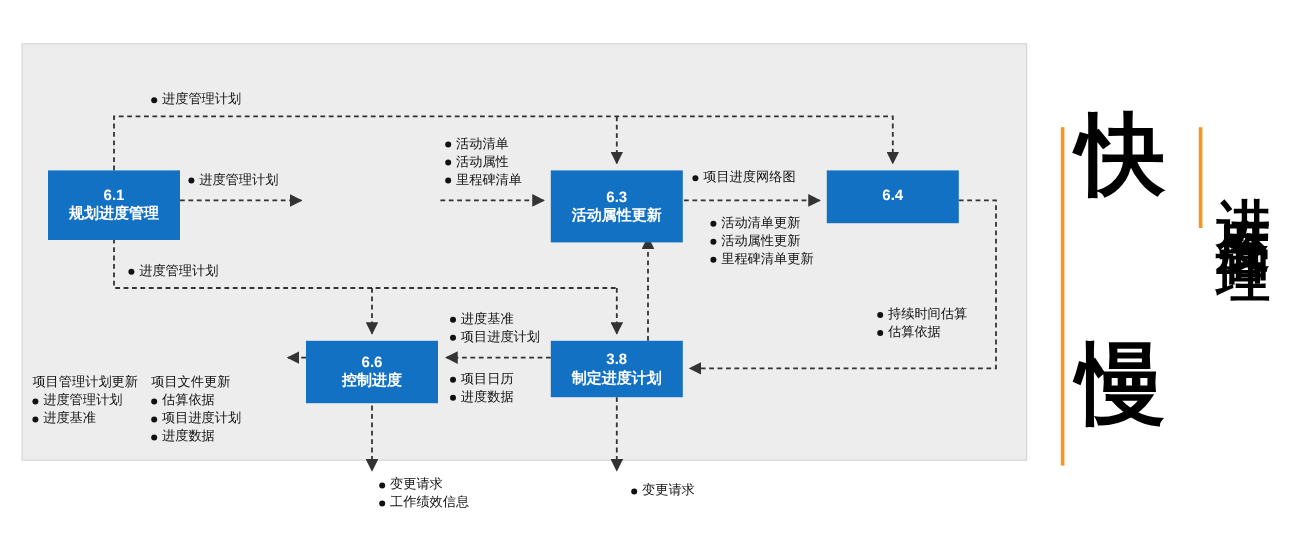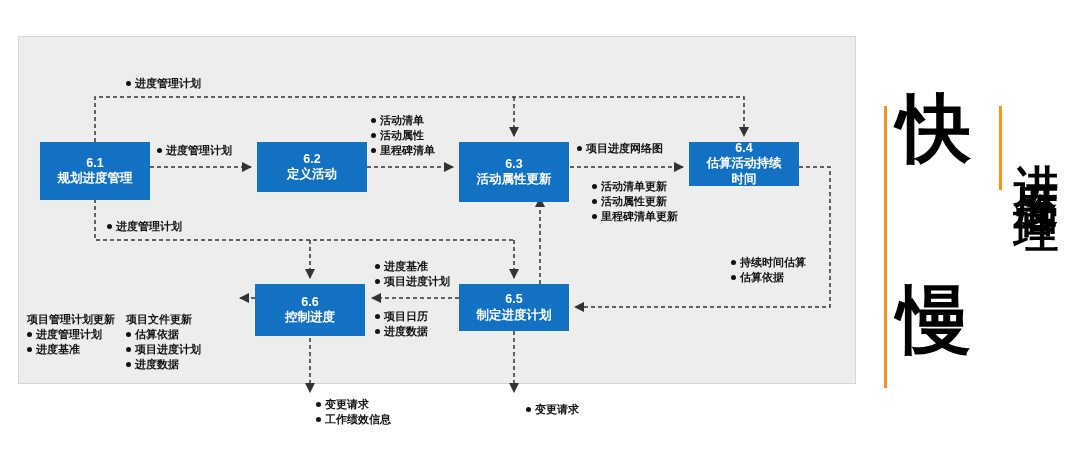--- a/index.html
+++ b/index.html
@@ -8,21 +8,21 @@
   .canvas { position:relative; width:1080px; height:460px; background:#fff; overflow:hidden; }
   .panel { position:absolute; left:18px; top:36px; width:838px; height:348px;
            background:var(--panel,#ededed); border:1px solid #d6d6d6; }
   .edges { position:absolute; left:0; top:0; width:1080px; height:460px; pointer-events:none; }
   .edge  { fill:none; stroke:var(--arrow,#333); stroke-width:1.5; stroke-dasharray:4 3; }
   #arrowhead path { fill:var(--arrow,#333); }
   .node { position:absolute; width:110px; background:var(--blue,#1371c3); color:#fff;
           display:flex; flex-direction:column; align-items:center; justify-content:center;
           text-align:center; font-weight:bold; font-size:12.5px; line-height:1.22; }
   .node .name.narrow { max-width:82px; }
-  .lbl { position:absolute; font-size:11px; font-weight:700; line-height:15px; white-space:nowrap; }
+  .lbl { position:absolute; font-size:11px; font-weight:400; line-height:15px; white-space:nowrap; }
   .li  { display:flex; align-items:center; }
   .dot { width:5px; height:5px; border-radius:50%; background:#111; margin-right:4px; flex:none; }
   .oline { position:absolute; width:3px; background:var(--orange,#f7941d); }
   .big { position:absolute; font-weight:900; font-size:74px; line-height:1; color:#000; }
   .vtitle { position:absolute; writing-mode:vertical-rl; text-orientation:upright;
             font-weight:800; font-size:45px; letter-spacing:15px; line-height:1; color:#000; }
 </style>
 </head>
 <body>
 
@@ -49,38 +49,33 @@
     <path class="edge" d="M459 298 H372" marker-end="url(#arrowhead)"></path>
     <path class="edge" d="M255 298 H240" marker-end="url(#arrowhead)"></path>
     <path class="edge" d="M310 331 V392" marker-end="url(#arrowhead)"></path>
     <path class="edge" d="M514 331 V392" marker-end="url(#arrowhead)"></path>
   </svg>
 
   <div class="node" style="left:40px;top:142px;height:58px">
     <span class="num">6.1</span>
     <span class="name">规划进度管理</span>
   </div>
-  <div class="node" style="left:257px;top:142px;height:50px">
-    <span class="num">6.2</span>
-    <span class="name">定义活动</span>
-  </div>
   <div class="node" style="left:459px;top:142px;height:60px">
     <span class="num">6.3</span>
     <span class="name">活动属性更新</span>
   </div>
   <div class="node" style="left:689px;top:142px;height:44px">
     <span class="num">6.4</span>
-    <span class="name narrow">估算活动持续时间</span>
   </div>
   <div class="node" style="left:255px;top:284px;height:52px">
     <span class="num">6.6</span>
     <span class="name">控制进度</span>
   </div>
   <div class="node" style="left:459px;top:284px;height:47px">
-    <span class="num">6.5</span>
+    <span class="num">3.8</span>
     <span class="name">制定进度计划</span>
   </div>
 
   <div class="lbl" style="left:126px;top:76px">
     <div class="li">
         <span class="dot"></span>
         <span>进度管理计划</span>
       </div>
   </div>
 

